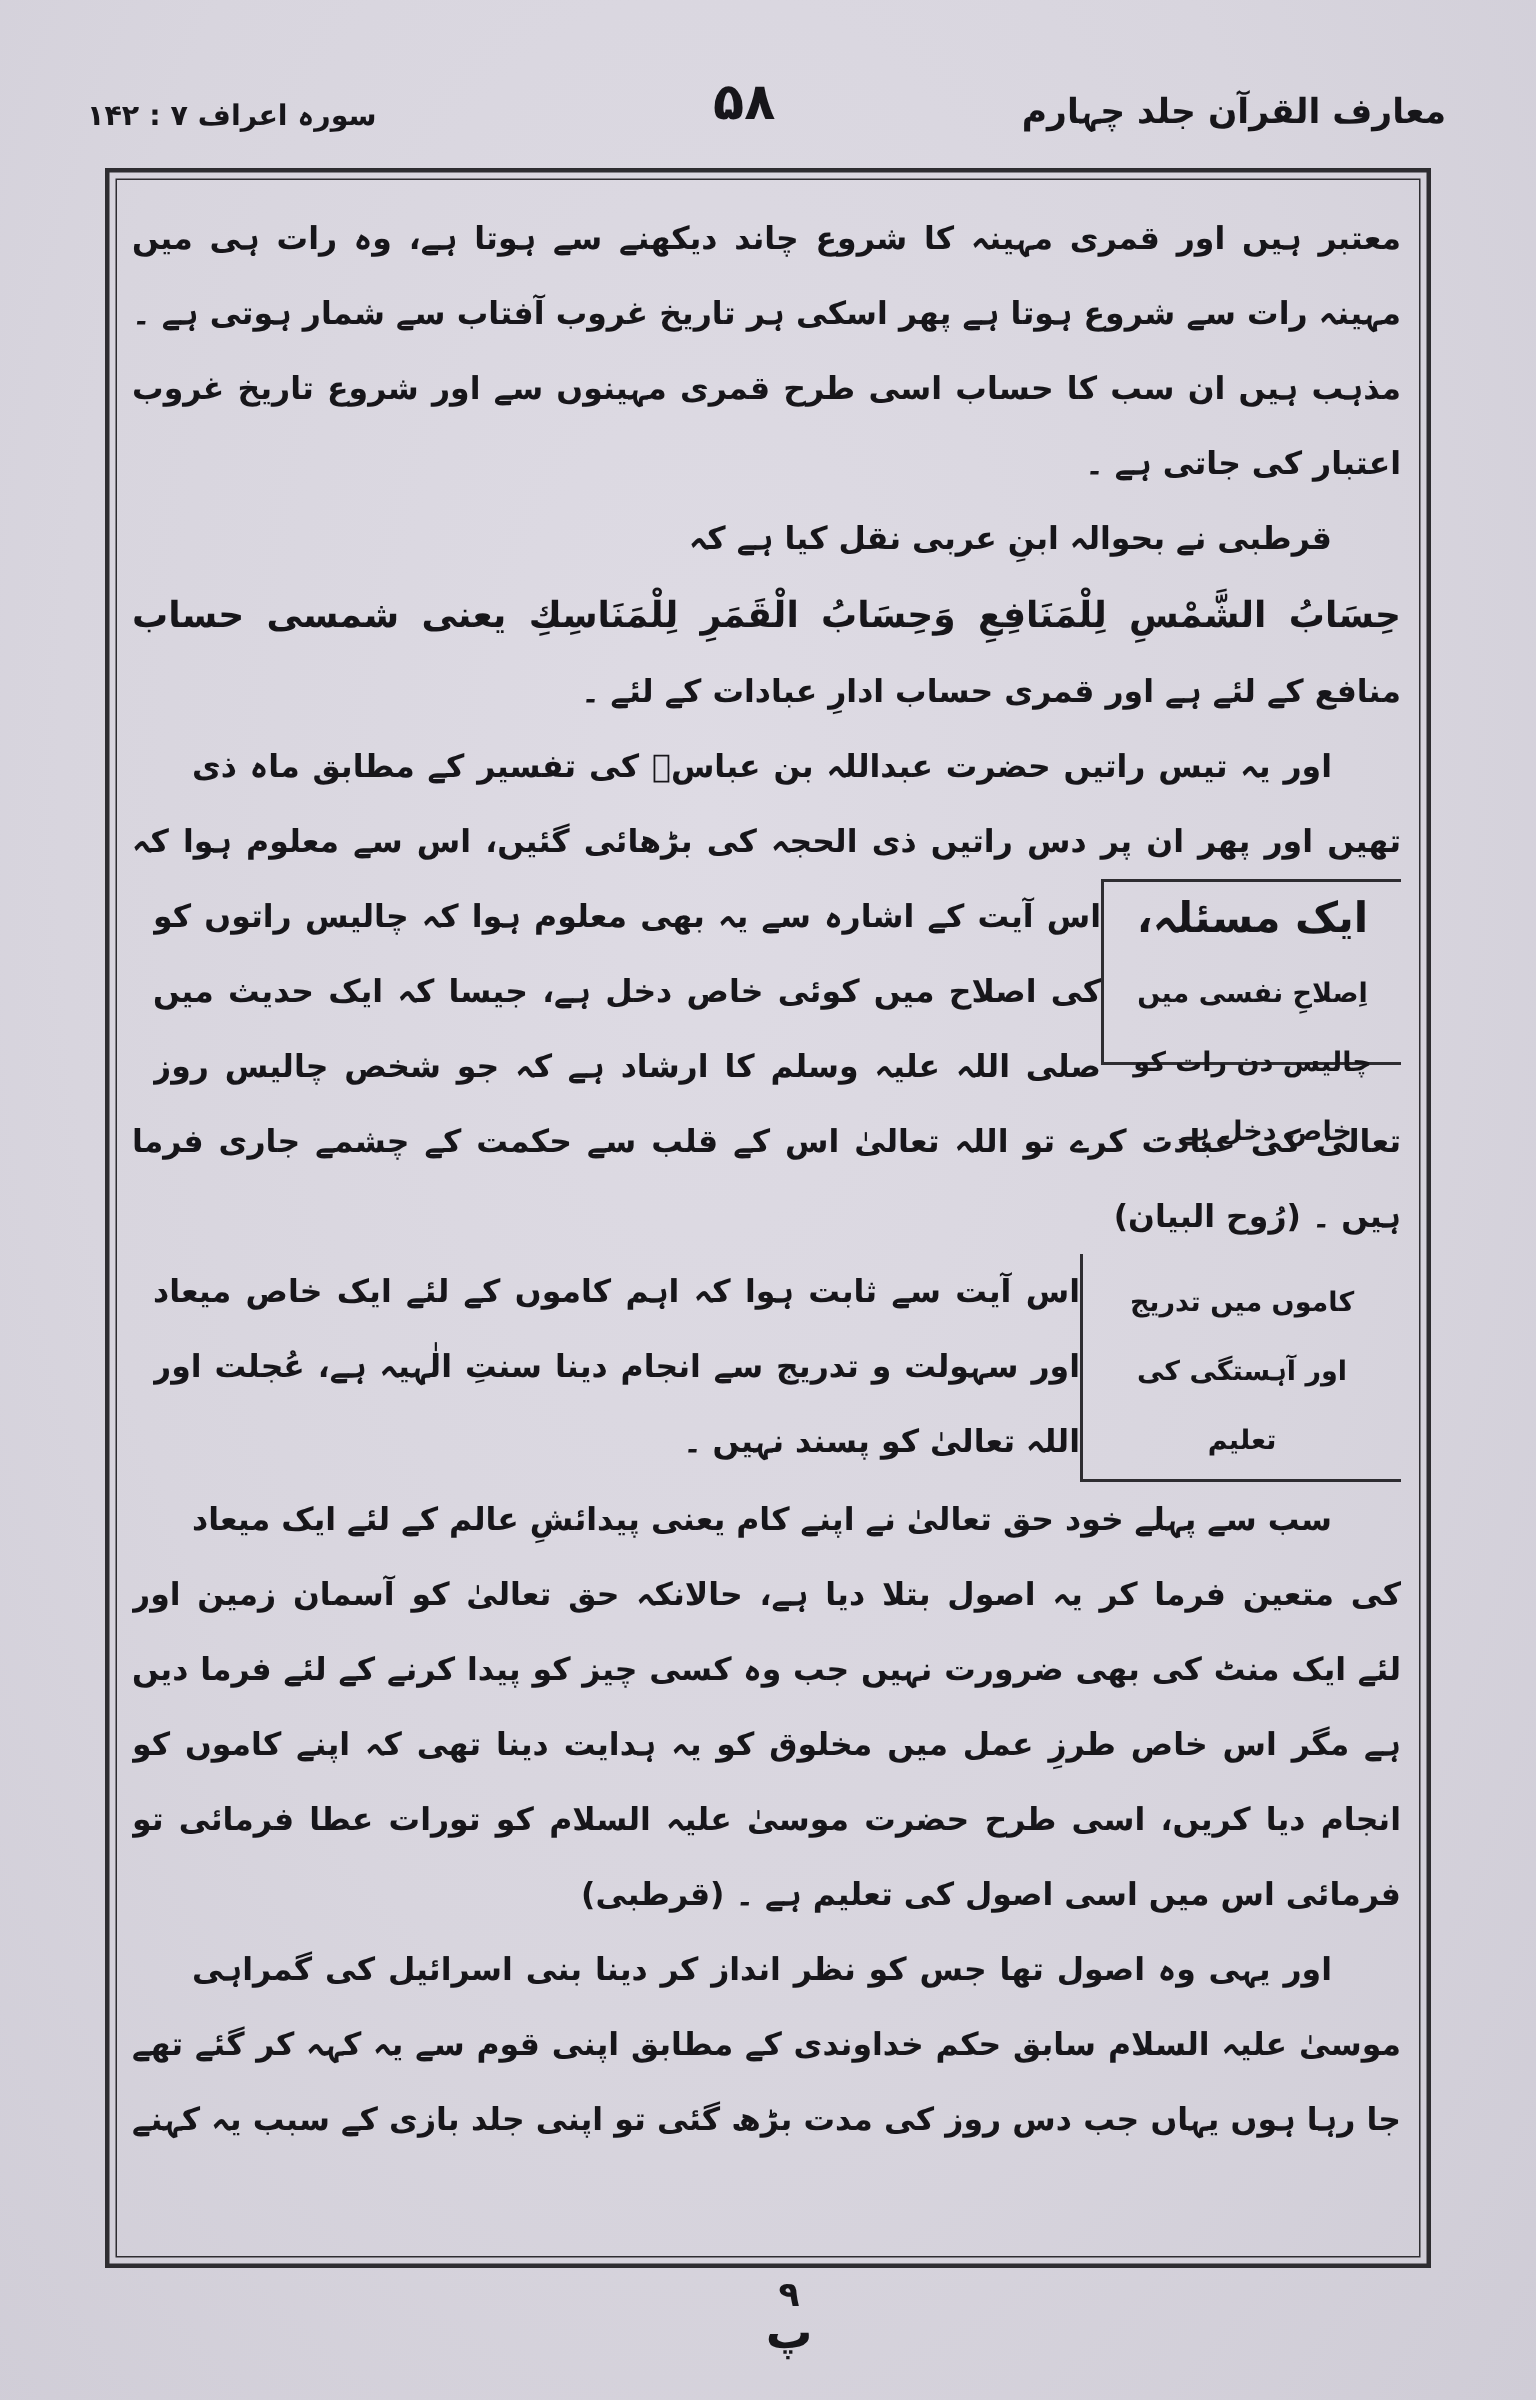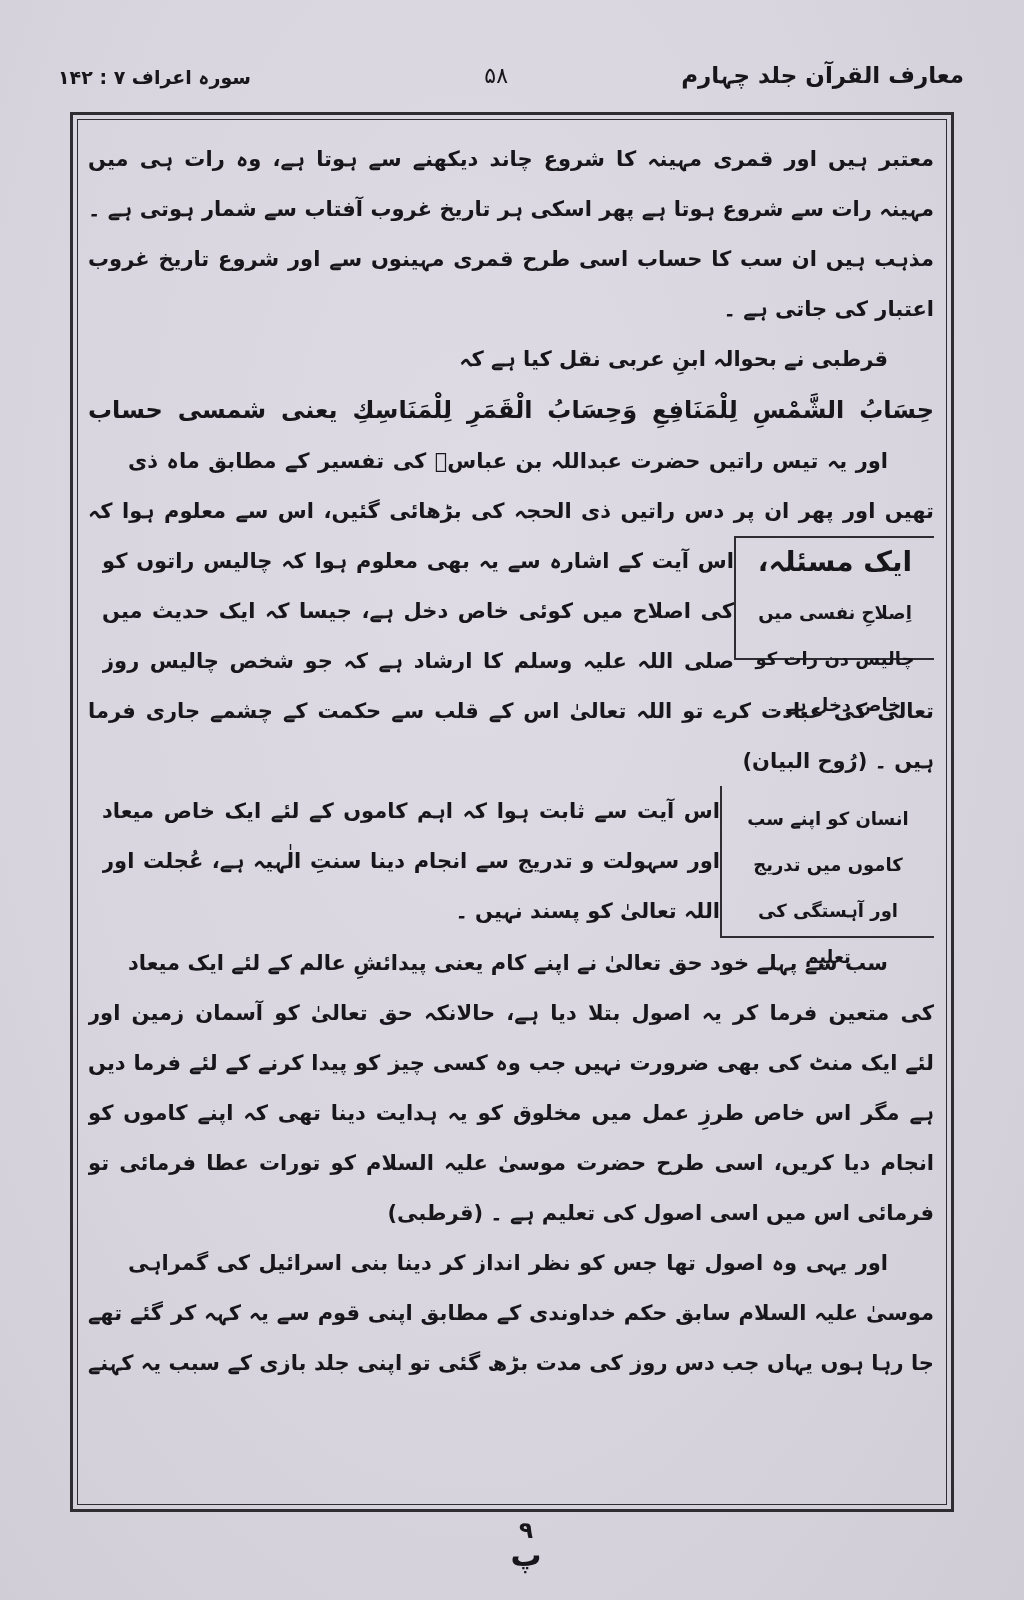--- a/index.html
+++ b/index.html
@@ -23,21 +23,21 @@
     background:
       radial-gradient(ellipse at 46% 34%, #dedbe4 0%, var(--paper) 55%, #cfccd6 100%);
   }
   
   .hdr{
     position:absolute;top:36px;right:60px;left:52px;
     display:flex;justify-content:space-between;align-items:flex-end;
     height:52px;
   }
   .hdr-right{font-size:23px;font-weight:bold;letter-spacing:.5px;margin-top:12px;}
-  .hdr-center{font-size:22px;font-weight:normal;transform:translateX(30px);}
+  .hdr-center{font-size:34px;font-weight:bold;transform:translateX(30px);}
   .hdr-left{font-size:19px;font-weight:bold;padding-left:6px;}
   
   .frame-outer{
     position:absolute;top:112px;right:70px;
     width:884px;height:1400px;
     border:3px solid var(--line);
     padding:4px;
     box-sizing:border-box;
     background:transparent;
   }
@@ -101,40 +101,40 @@
   </header>
 
   <div class="frame-outer">
     <div class="frame-inner" id="doc-body">
         <div class="row j">معتبر ہیں اور قمری مہینہ کا شروع چاند دیکھنے سے ہوتا ہے، وہ رات ہی میں ہوسکتا ہے اس لئے</div>
         <div class="row j">مہینہ رات سے شروع ہوتا ہے پھر اسکی ہر تاریخ غروب آفتاب سے شمار ہوتی ہے ۔ جتنے آسمانی</div>
         <div class="row j">مذہب ہیں ان سب کا حساب اسی طرح قمری مہینوں سے اور شروع تاریخ غروب آفتاب سے</div>
         <div class="row r">اعتبار کی جاتی ہے ۔</div>
         <div class="row r ind">قرطبی نے بحوالہ ابنِ عربی نقل کیا ہے کہ</div>
         <div class="row j ar">حِسَابُ الشَّمْسِ لِلْمَنَافِعِ وَحِسَابُ الْقَمَرِ لِلْمَنَاسِكِ یعنی شمسی حساب دنیوی</div>
+        <div class="row r">منافع کے لئے ہے اور قمری حساب ادارِ عبادات کے لئے ۔</div>
         <div class="row j ind">اور یہ تیس راتیں حضرت عبداللہ بن عباسؓ کی تفسیر کے مطابق ماہ ذی القعدہ کی راتیں</div>
         <div class="row j">تھیں اور پھر ان پر دس راتیں ذی الحجہ کی بڑھائی گئیں، اس سے معلوم ہوا کہ تورات کا عطیہ حضرت</div>
         <div class="sb-block">
           <aside class="sb-box sb1">
             <div class="sb-head">ایک مسئلہ،</div>
             <div class="sb-line">اِصلاحِ نفسی میں</div>
             <div class="sb-line">چالیس دن رات کو</div>
             <div class="sb-line">خاص دخل ہے ۔</div>
           </aside>
           <div class="sb-main">
             <div class="row j">اس آیت کے اشارہ سے یہ بھی معلوم ہوا کہ چالیس راتوں کو باطنی حالات</div>
             <div class="row j">کی اصلاح میں کوئی خاص دخل ہے، جیسا کہ ایک حدیث میں رسول اللہ</div>
             <div class="row j">صلی اللہ علیہ وسلم کا ارشاد ہے کہ جو شخص چالیس روز اخلاص کے ساتھ اللہ</div>
           </div>
         </div>
         <div class="row j">تعالیٰ کی عبادت کرے تو اللہ تعالیٰ اس کے قلب سے حکمت کے چشمے جاری فرما دیتے</div>
         <div class="row r">ہیں ۔ (رُوح البیان)</div>
         <div class="sb-block">
           <aside class="sb-box sb2">
-            <div class="sb-line">انسان کو اپنے سب</div>
             <div class="sb-line">کاموں میں تدریج</div>
             <div class="sb-line">اور آہستگی کی</div>
             <div class="sb-line">تعلیم</div>
           </aside>
           <div class="sb-main">
             <div class="row j">اس آیت سے ثابت ہوا کہ اہم کاموں کے لئے ایک خاص میعاد مقرر کرنا،</div>
             <div class="row j">اور سہولت و تدریج سے انجام دینا سنتِ الٰہیہ ہے، عُجلت اور جلد بازی</div>
             <div class="row r">اللہ تعالیٰ کو پسند نہیں ۔</div>
           </div>
         </div>

